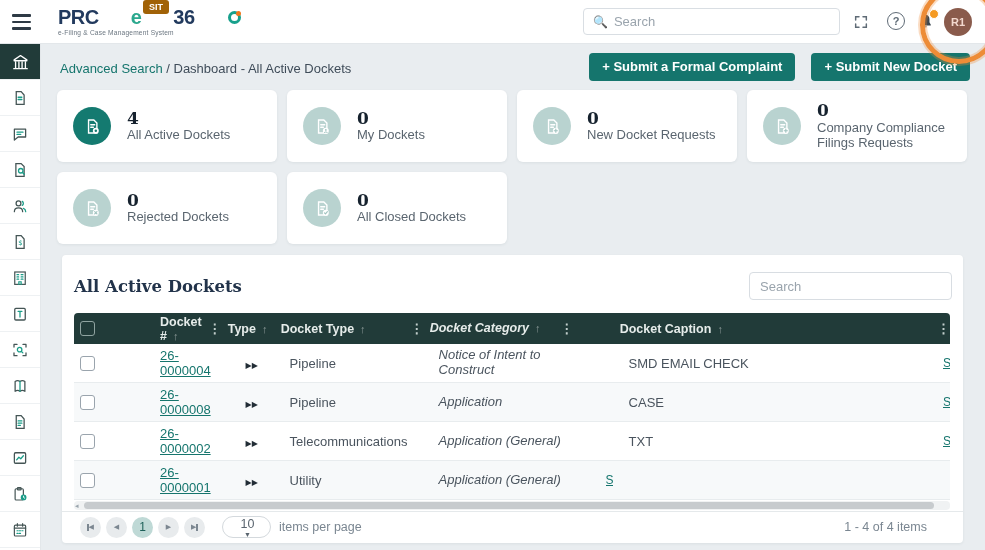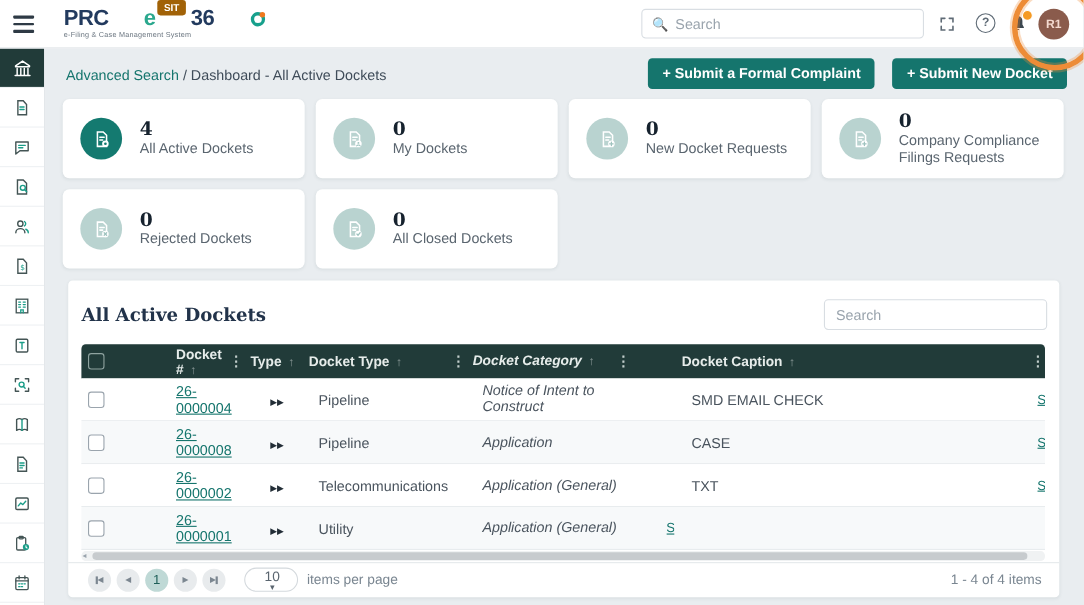--- a/index.html
+++ b/index.html
@@ -80,21 +80,21 @@
   .hscroll .arr { position:absolute; left:1px; top:0; font-size:7px; color:#9aa4ad; line-height:9px; }
   .hscroll .thumb { position:absolute; left:10px; right:16px; top:1px; height:7px; background:#c7cbce; border-radius:4px; cursor:pointer; }
   
   .pager { position:absolute; left:0; right:0; top:256px; height:31px; border-top:1px solid #e5e9eb; display:flex; align-items:center; padding:0 12px 0 18px; font-size:12.5px; color:#7a8691; }
   .pg-btn { width:21px; height:21px; border-radius:50%; background:#e8ebed; color:#7c8791; display:flex; align-items:center; justify-content:center; margin-right:5px; font-size:7px; cursor:pointer; }
   .pg-btn .bar { width:1.6px; height:7px; background:#7c8791; }
   .pg-btn.cur { background:#bfd9d6; color:#1d5f58; font-size:12px; }
   .pg-select { margin-left:12px; width:49px; height:22px; border:1px solid #d4d9dd; border-radius:11px; display:flex; align-items:center; justify-content:space-between; padding:0 8px 0 10px; color:#5a656f; font-size:12.5px; cursor:pointer;flex-direction:column; }
   .pg-select .caret { font-size:7px; color:#5a656f; }
   .pg-ipp { margin-left:8px; }
-  .pg-range { margin-left:auto; margin-right:4px; }
+  .pg-range { margin-left:auto; margin-right:24px; }
   svg { display:block; }
 </style>
 </head>
 <body>
 
 <div class="header">
   <div class="burger">
       <div></div>
       <div></div>
       <div></div>

